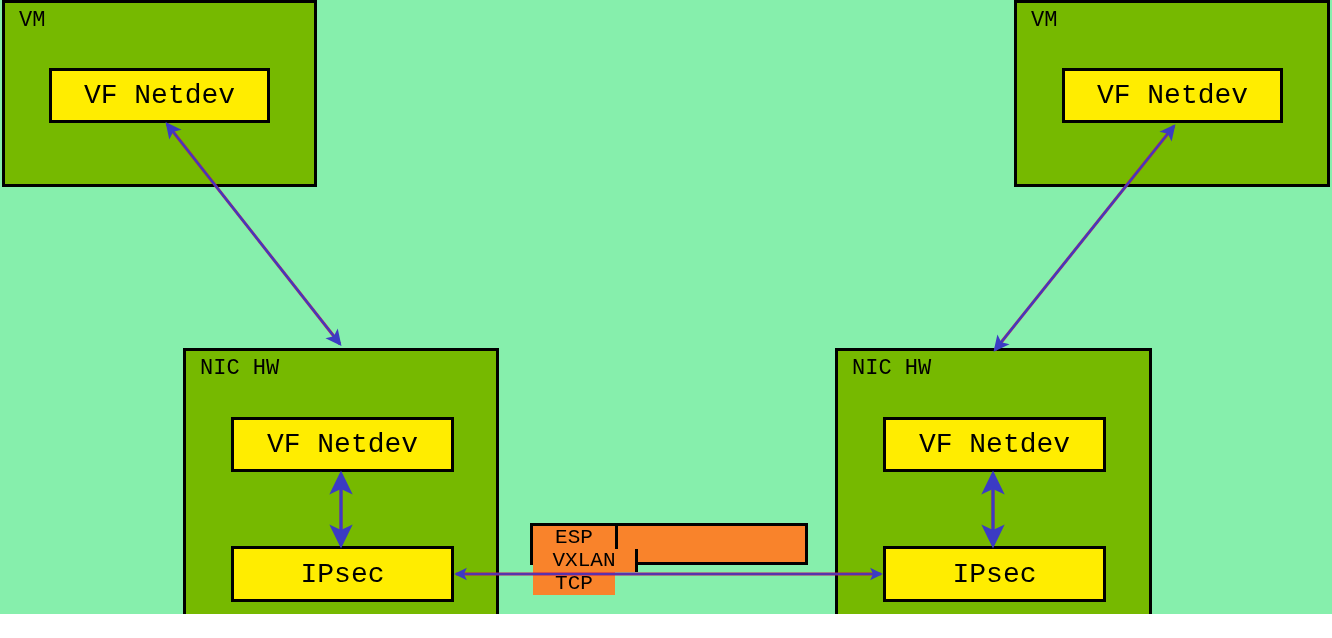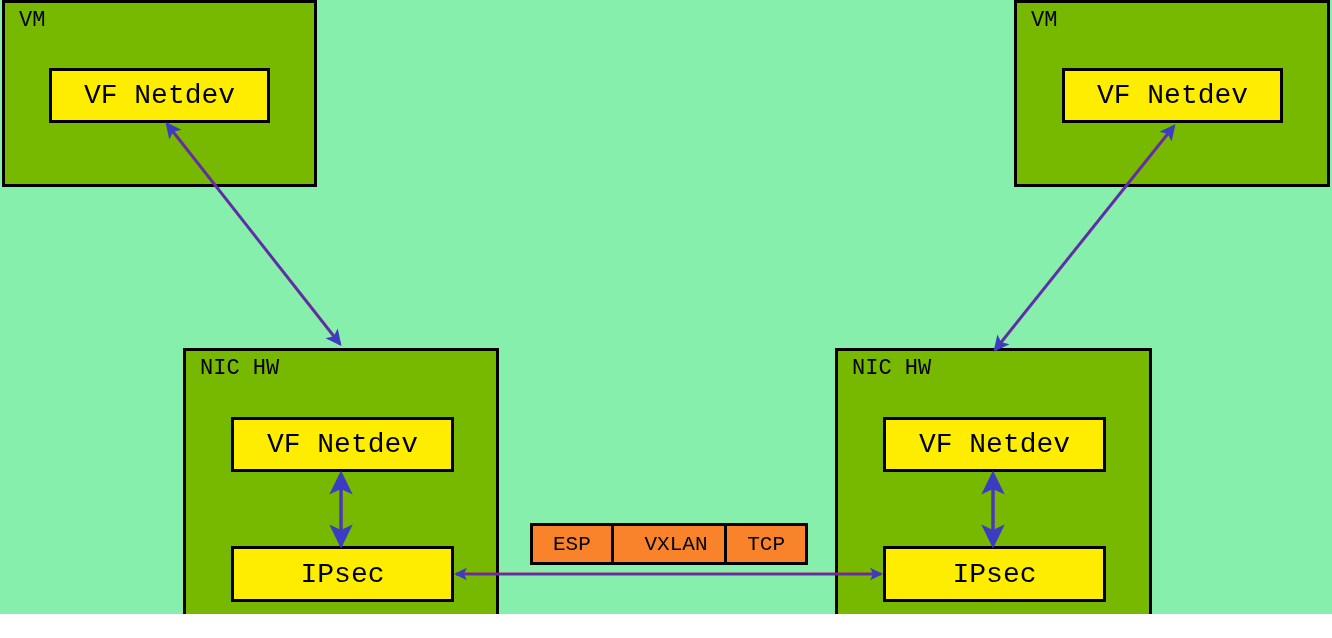--- a/index.html
+++ b/index.html
@@ -97,23 +97,23 @@
   </div>
   <div class="leaf-box" style="left:231px; top:417px; width:223px; height:55px;">VF Netdev</div>
   <div class="leaf-box" style="left:231px; top:546px; width:223px; height:56px;">IPsec</div>
 
   <div class="node-box" style="left:835px; top:348px; width:317px; height:289px;">
     <div class="node-title">NIC HW</div>
   </div>
   <div class="leaf-box" style="left:883px; top:417px; width:223px; height:55px;">VF Netdev</div>
   <div class="leaf-box" style="left:883px; top:546px; width:223px; height:56px;">IPsec</div>
 
-  <div class="packet" style="left:530px; top:523px; width:278px; height:42px;">
+  <div class="packet" style="left:530px; top:523px; width:278px; height:42px;flex-direction:column;">
     <div class="packet-cell" style="width:85px;">ESP</div>
-    <div class="packet-cell" style="width:105px;margin-left:14px;">VXLAN</div>
+    <div class="packet-cell" style="width:105px;">VXLAN</div>
     <div class="packet-cell" style="width:82px;">TCP</div>
   </div>
 
   <svg class="overlay" viewBox="0 0 1332 638" xmlns="http://www.w3.org/2000/svg">
     <defs>
       <marker id="ah-blue" markerWidth="9" markerHeight="9" refX="7.2" refY="4.5" orient="auto" markerUnits="strokeWidth">
         <path d="M0.4,0.6 L8.4,4.5 L0.4,8.4 L2.2,4.5 Z" fill="#3b3bc4"></path>
       </marker>
       <marker id="ah-blue-start" markerWidth="9" markerHeight="9" refX="7.2" refY="4.5" orient="auto-start-reverse" markerUnits="strokeWidth">
         <path d="M0.4,0.6 L8.4,4.5 L0.4,8.4 L2.2,4.5 Z" fill="#3b3bc4"></path>

